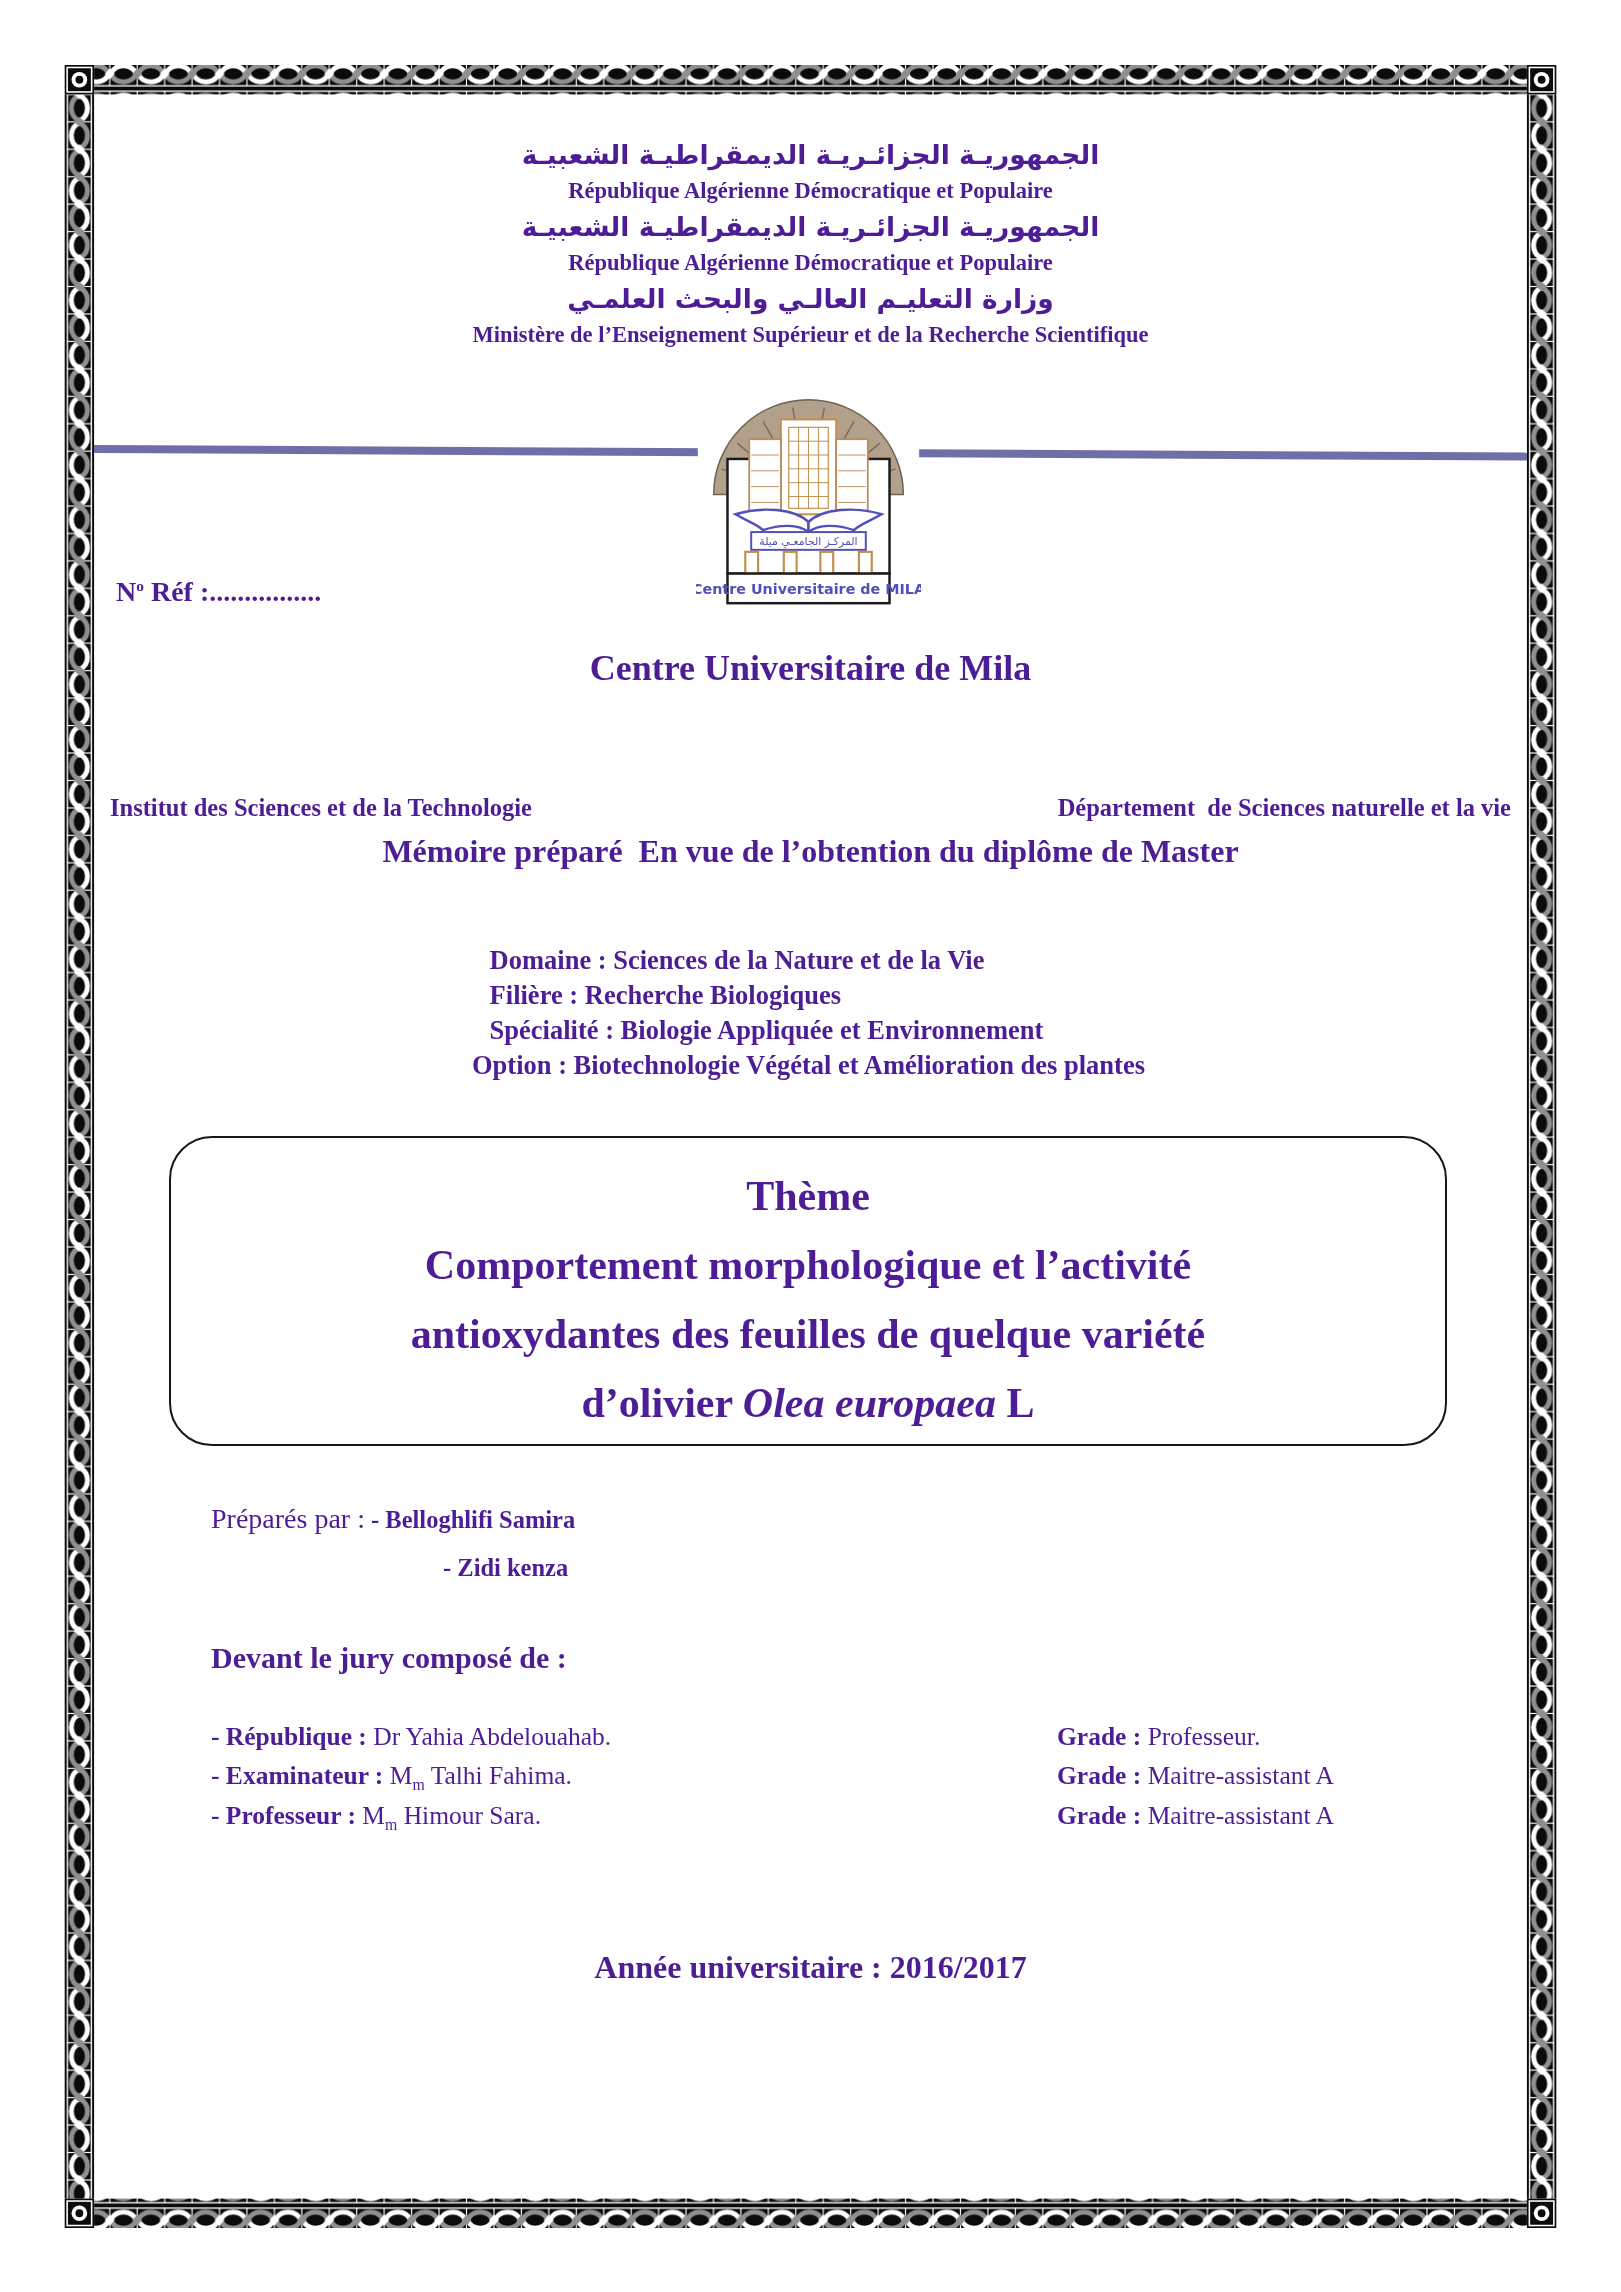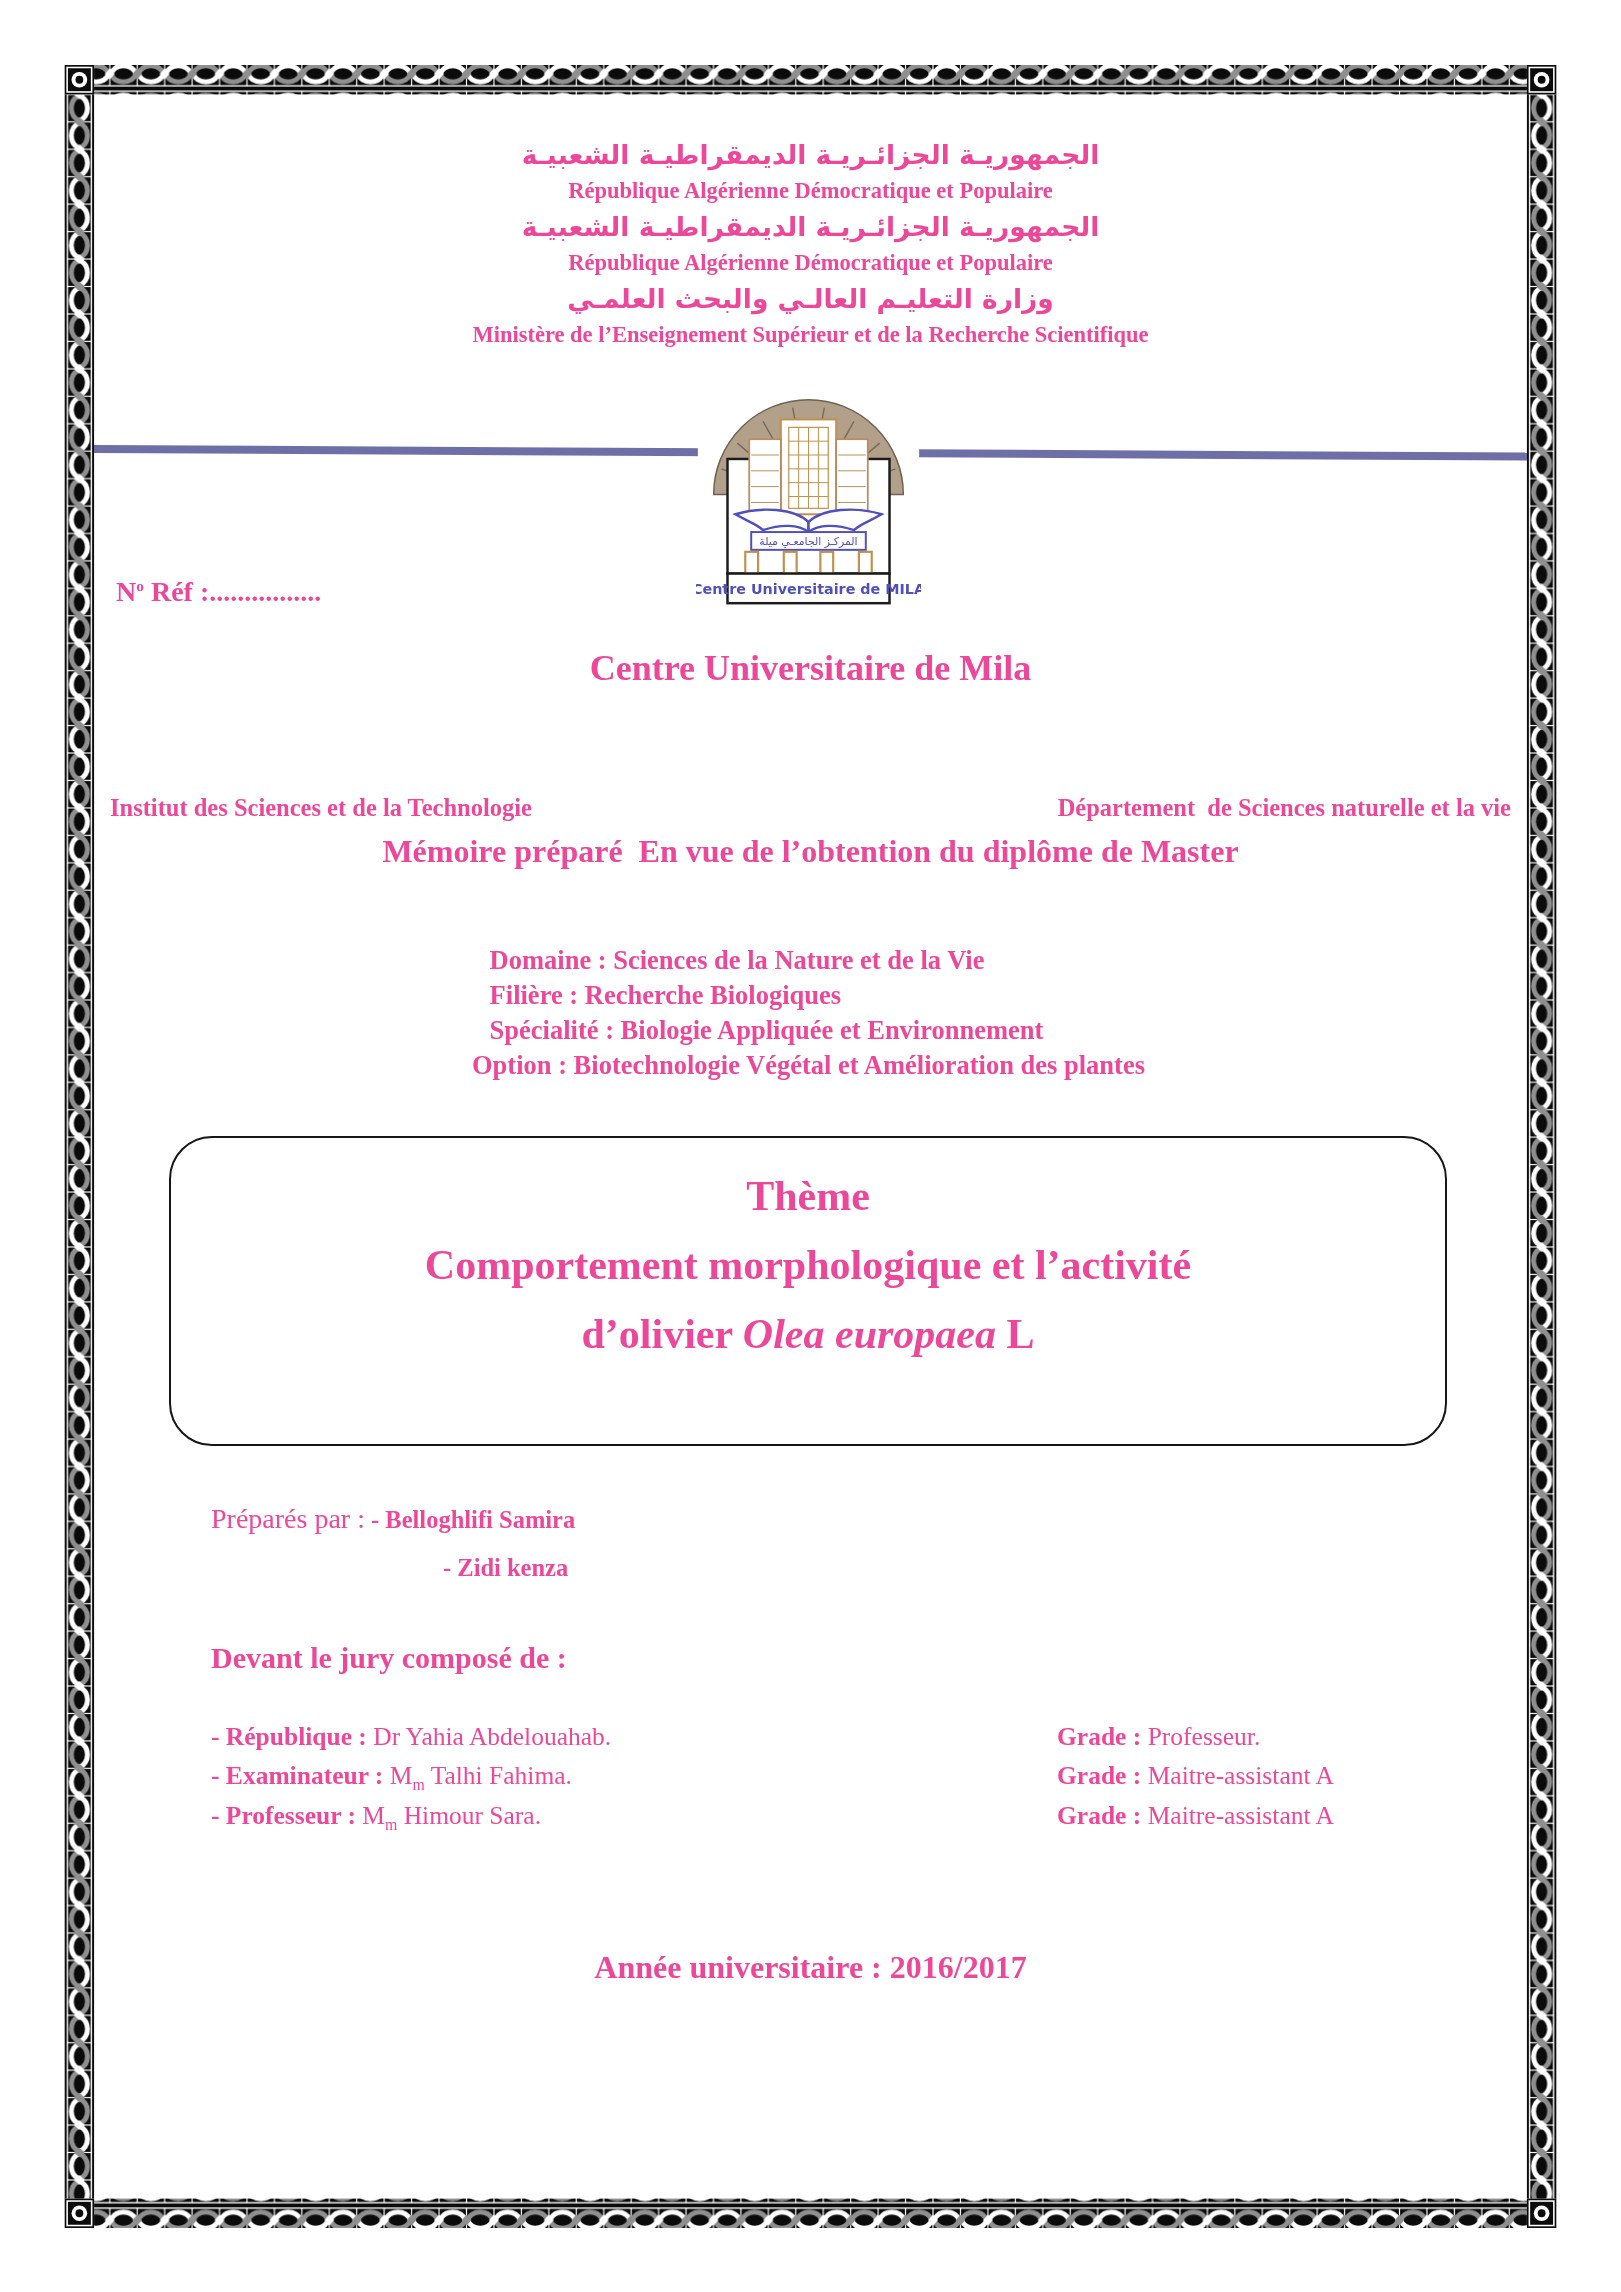--- a/index.html
+++ b/index.html
@@ -1,21 +1,21 @@
 <!DOCTYPE html>
 <html lang="fr"><head>
 <meta charset="utf-8">
 <style>
   html,body{margin:0;padding:0;background:#ffffff;}
   .page{
     position:relative;
     width:1621px;height:2293px;
     background:#ffffff;
     font-family:"Liberation Serif", serif;
-    color:#ec4899;
+    color:#4c1d95;
     overflow:hidden;
   }
   .abs{position:absolute;}
   .centered{left:98px;right:98px;text-align:center;}
   .b{font-weight:bold;}
   .it{font-style:italic;}
   .keep-space{white-space:pre-wrap;}
 
   
   .border-svg{position:absolute;left:0;top:0;width:1621px;height:2293px;pointer-events:none;}
@@ -219,20 +219,21 @@
   <div class="abs program">
     <div class="pline">Domaine : Sciences de la Nature et de la Vie</div>
     <div class="pline">Filière : Recherche Biologiques</div>
     <div class="pline">Spécialité : Biologie Appliquée et Environnement</div>
     <div class="pline opt">Option : Biotechnologie Végétal et Amélioration des plantes</div>
   </div>
 
   <div class="abs theme-box">
     <div class="tline">Thème</div>
     <div class="tline">Comportement morphologique et l’activité</div>
+    <div class="tline">antioxydantes des feuilles de quelque variété</div>
     <div class="tline">
       <span>d’olivier </span><span class="it">Olea europaea</span><span> L</span>
     </div>
   </div>
 
   <div class="abs prepared">
     <span class="plabel">Préparés par :</span><span class="pname keep-space"> - Belloghlifi Samira</span>
   </div>
   <div class="abs prepared2">- Zidi kenza</div>
 

